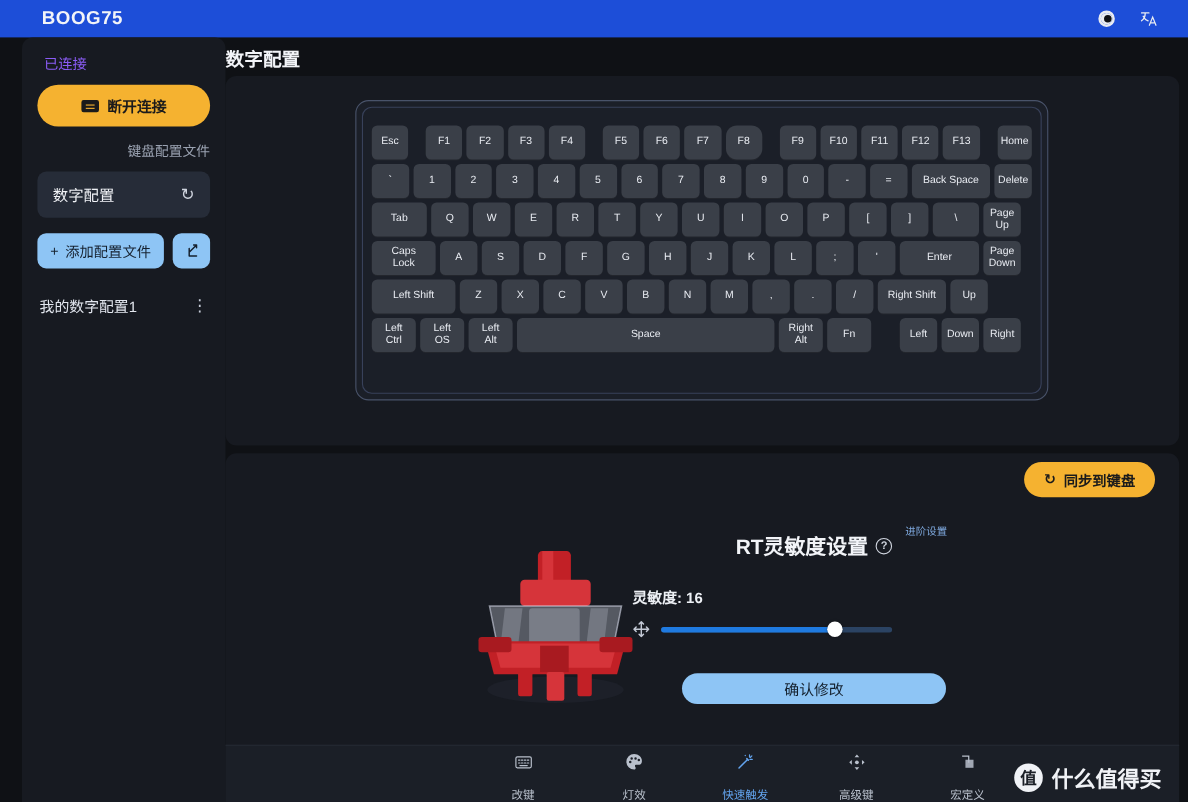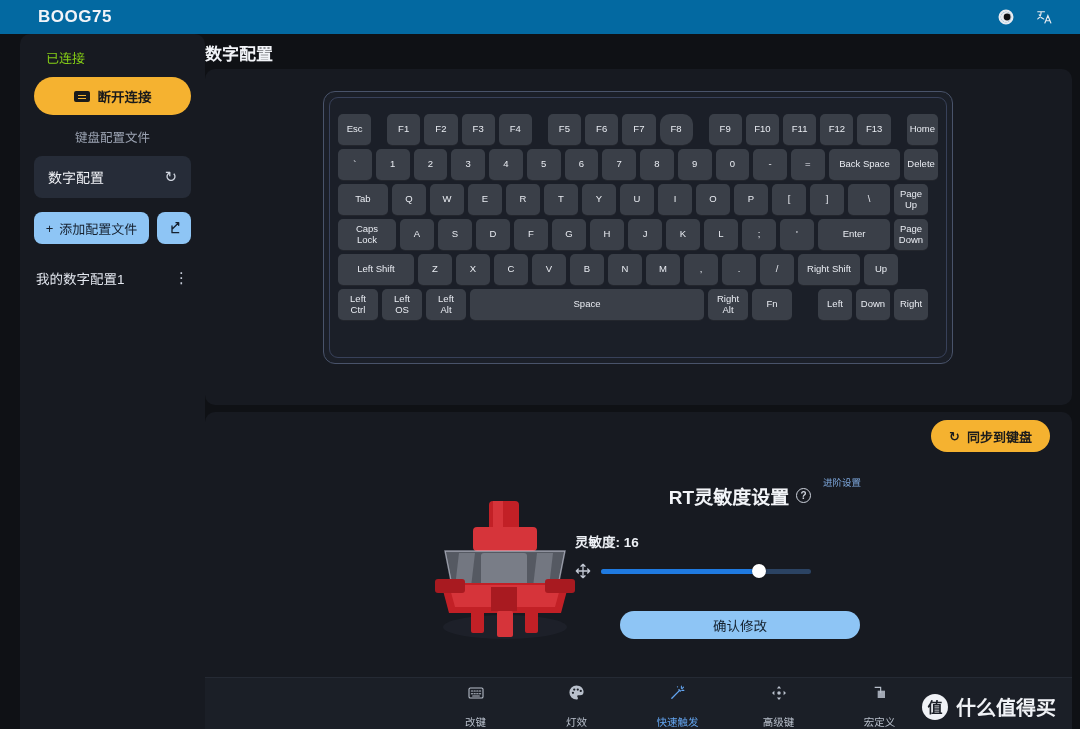--- a/index.html
+++ b/index.html
@@ -9,21 +9,21 @@
     background: #0f1115;
     font-family: "Liberation Sans", "DejaVu Sans", sans-serif;
     overflow: hidden;
     color: #e6e8ee;
   }
   #app { position: relative; width: 1080px; height: 729px; background: #0f1115; }
 
   
   .titlebar {
     position: absolute; top: 0; left: 0; width: 1080px; height: 34px;
-    background: #0369a1;
+    background: #1d4ed8;
     display: flex; align-items: center;
   }
   .app-title {
     margin-left: 38px; font-size: 17px; font-weight: bold;
     letter-spacing: .5px; color: #f2f4f8;
   }
   .titlebar-actions {
     margin-left: auto; margin-right: 26px;
     display: flex; align-items: center; gap: 18px;
   }
@@ -33,37 +33,37 @@
   }
 
   
   .sidebar {
     position: absolute; left: 20px; top: 34px;
     width: 185px; height: 695px;
     background: #171a21;
     border-radius: 10px 10px 0 0;
     padding: 12px 14px 0 14px;
   }
-  .conn-status { font-size: 13px; color: #84cc16; margin: 2px 0 10px 12px; }
+  .conn-status { font-size: 13px; color: #8b5cf6; margin: 2px 0 10px 6px; }
   .btn-disconnect {
     width: 157px; height: 38px; border-radius: 19px;
     background: #f5b230; color: #1b1b1b;
     display: flex; align-items: center; justify-content: center; gap: 8px;
     font-size: 13.5px; font-weight: bold; cursor: pointer; border: none;
   }
   .kb-icon-sm {
     width: 16px; height: 11px; border: 2px solid #1b1b1b; border-radius: 2px;
     display: inline-block; position: relative; background: #1b1b1b;
   }
   .kb-icon-sm::after {
     content: ""; position: absolute; left: 2px; top: 2px;
     width: 8px; height: 1.5px; background: #f5b230; box-shadow: 0 3px 0 #f5b230;
   }
   .kb-profiles-label {
-    font-size: 12.5px; color: #9aa2b1; text-align: center;
+    font-size: 12.5px; color: #9aa2b1; text-align: right;
     margin: 12px 0 10px 0;
   }
   .profile-active {
     height: 42px; border-radius: 8px; background: #262c38;
     display: flex; align-items: center; padding: 0 14px;
     font-size: 14px; color: #f0f2f6; cursor: pointer;
   }
   .profile-active .refresh { margin-left: auto; font-size: 15px; color: #cfd4de; }
   .add-row { display: flex; gap: 8px; margin-top: 14px; align-items: center; }
   .btn-add {

